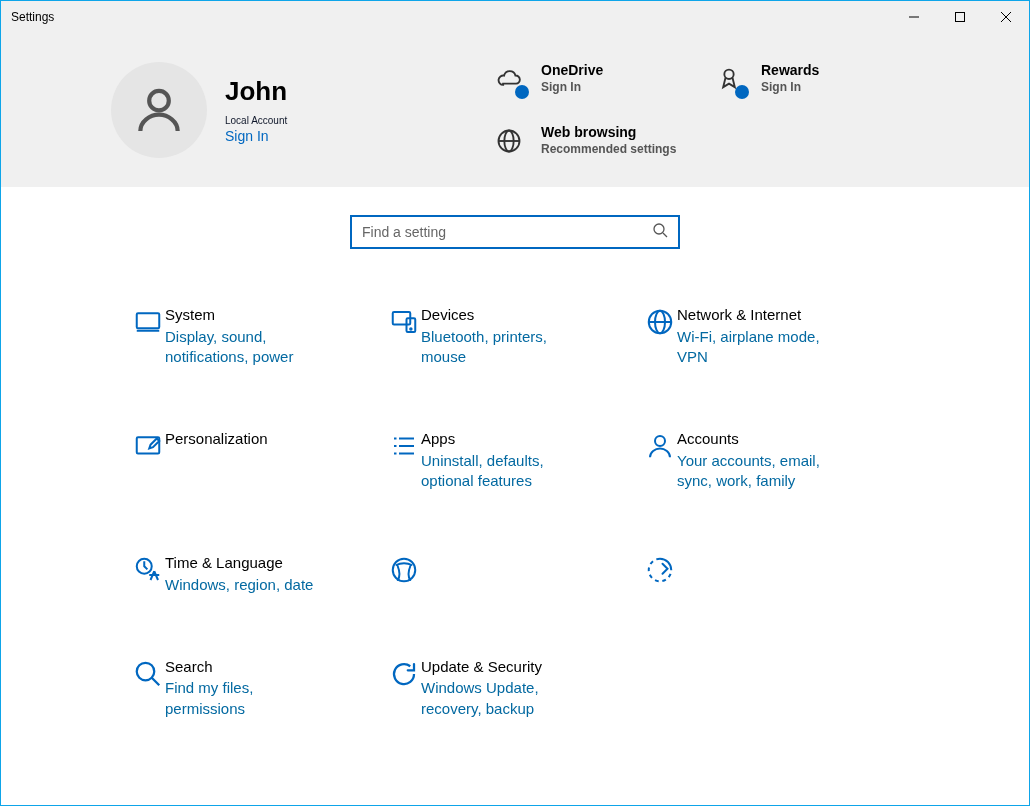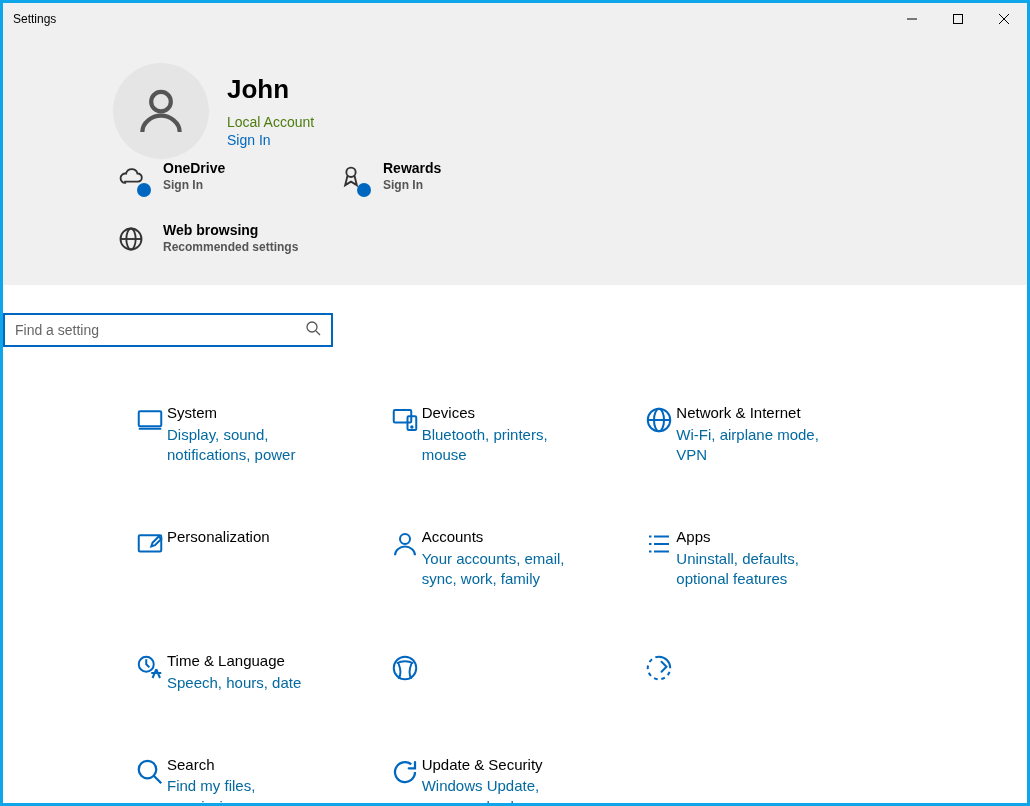--- a/index.html
+++ b/index.html
@@ -1,20 +1,20 @@
 <!DOCTYPE html>
 <html><head>
 <meta charset="utf-8">
 <style>
   * { box-sizing: border-box; margin: 0; padding: 0; font-family: "Segoe UI", Arial, sans-serif; }
   body { background: #fff; }
   .window {
     width: 1030px;
     height: 806px;
-    border: 3px solid #0ea5e9;
+    border: 1px solid #0ea5e9;
     background: #fff;
     position: relative;
     overflow: hidden;
   }
   .titlebar {
     height: 32px;
     background: #f0f0f0;
     display: flex;
     align-items: center;
     justify-content: space-between;
@@ -23,47 +23,46 @@
   .titlebar .title { font-size: 12px; color: #000; }
   .win-controls { display: flex; }
   .win-btn { width: 46px; height: 32px; display: flex; align-items: center; justify-content: center; cursor: pointer; }
   .win-btn svg { width: 12px; height: 12px; }
   
   .header-area {
     background: #f0f0f0;
     padding: 28px 70px 28px 110px;
     display: flex;
     gap: 0;
-    flex-direction: column;
   }
   .account-block { display: flex; align-items: center; gap: 18px; width: 380px; }
   .avatar {
     width: 96px; height: 96px; border-radius: 50%;
     background: #e5e5e5; display: flex; align-items: center; justify-content: center;
   }
   .avatar svg { width: 56px; height: 56px; }
   .account-text .name { font-size: 26px; font-weight: 600; color: #000; line-height: 1.2; }
-  .account-text .subtype { font-size: 14px; color: #4d7c0f; margin-top: 8px; }
+  .account-text .subtype { font-size: 10px; color: #0f172a; margin-top: 8px; }
   .account-text .signin { font-size: 14px; color: #0067c0; margin-top: 2px; cursor: pointer; }
 
   .status-grid {
     display: grid;
     grid-template-columns: 220px 220px;
     column-gap: 0px;
     row-gap: 26px;
     flex: 1;
   }
   .status-item { display: flex; gap: 14px; align-items: flex-start; cursor: pointer; font-weight: bold; }
   .status-icon { width: 36px; height: 36px; display: flex; align-items: center; justify-content: center; position: relative; }
   .status-icon svg { width: 28px; height: 28px; }
   .status-text .stitle { font-size: 14px; color: #000; line-height: 1.3; }
   .status-text .ssub { font-size: 12px; color: #555; line-height: 1.3; margin-top: 1px; }
   .blue-dot { position: absolute; bottom: -2px; right: -2px; width: 14px; height: 14px; border-radius: 50%; background: #0067c0; }
 
-  .search-row { display: flex; padding: 28px 0 20px 0; background: #fff; }
+  .search-row { display: flex; justify-content: center; padding: 28px 0 20px 0; background: #fff; }
   .search-box {
     width: 330px; height: 34px; border: 2px solid #0067c0;
     display: flex; align-items: center; padding: 0 10px;
   }
   .search-box input {
     flex: 1; border: none; outline: none; font-size: 14px;
     color: #000; background: transparent;
   }
   .search-box input::placeholder { color: #666; }
   .search-box .sicon svg { width: 16px; height: 16px; }
@@ -237,58 +236,58 @@
           </svg>
       </div>
       <div class="cat-text">
         <div class="ctitle">Personalization</div>
       </div>
     </div>
 
     <div class="cat">
       <div class="cat-icon">
         <svg viewBox="0 0 24 24" fill="none" stroke="#0067c0" stroke-width="1.6">
-            <circle cx="12" cy="8" r="4"></circle>
-            <path d="M4 21c0-4 4-7 8-7s8 3 8 7"></path>
-          </svg>
-      </div>
-      <div class="cat-text">
-        <div class="ctitle">Accounts</div>
-        <div class="cdesc">Your accounts, email, sync, work, family</div>
-      </div>
-    </div>
-
-    <div class="cat">
-      <div class="cat-icon">
-        <svg viewBox="0 0 24 24" fill="none" stroke="#0067c0" stroke-width="1.6">
             <line x1="4" y1="6" x2="6" y2="6"></line>
             <line x1="8" y1="6" x2="20" y2="6"></line>
             <line x1="4" y1="12" x2="6" y2="12"></line>
             <line x1="8" y1="12" x2="20" y2="12"></line>
             <line x1="4" y1="18" x2="6" y2="18"></line>
             <line x1="8" y1="18" x2="20" y2="18"></line>
           </svg>
       </div>
       <div class="cat-text">
         <div class="ctitle">Apps</div>
         <div class="cdesc">Uninstall, defaults, optional features</div>
       </div>
     </div>
 
     <div class="cat">
       <div class="cat-icon">
         <svg viewBox="0 0 24 24" fill="none" stroke="#0067c0" stroke-width="1.6">
+            <circle cx="12" cy="8" r="4"></circle>
+            <path d="M4 21c0-4 4-7 8-7s8 3 8 7"></path>
+          </svg>
+      </div>
+      <div class="cat-text">
+        <div class="ctitle">Accounts</div>
+        <div class="cdesc">Your accounts, email, sync, work, family</div>
+      </div>
+    </div>
+
+    <div class="cat">
+      <div class="cat-icon">
+        <svg viewBox="0 0 24 24" fill="none" stroke="#0067c0" stroke-width="1.6">
             <circle cx="9" cy="9" r="6"></circle>
             <path d="M9 5v4l2.5 2.5"></path>
             <path d="M13 16h8M17 13l-3 7M17 13l3 7"></path>
           </svg>
       </div>
       <div class="cat-text">
         <div class="ctitle">Time &amp; Language</div>
-        <div class="cdesc">Speech, hours, date</div>
+        <div class="cdesc">Windows, region, date</div>
       </div>
     </div>
 
     <div class="cat">
       <div class="cat-icon">
         <svg viewBox="0 0 24 24" fill="none" stroke="#0067c0" stroke-width="1.6">
             <circle cx="12" cy="12" r="9"></circle>
             <path d="M6 8c3-2 9-2 12 0M7 9c2 5 2 8 0 11M17 9c-2 5-2 8 0 11" stroke-linecap="round"></path>
           </svg>
       </div>

